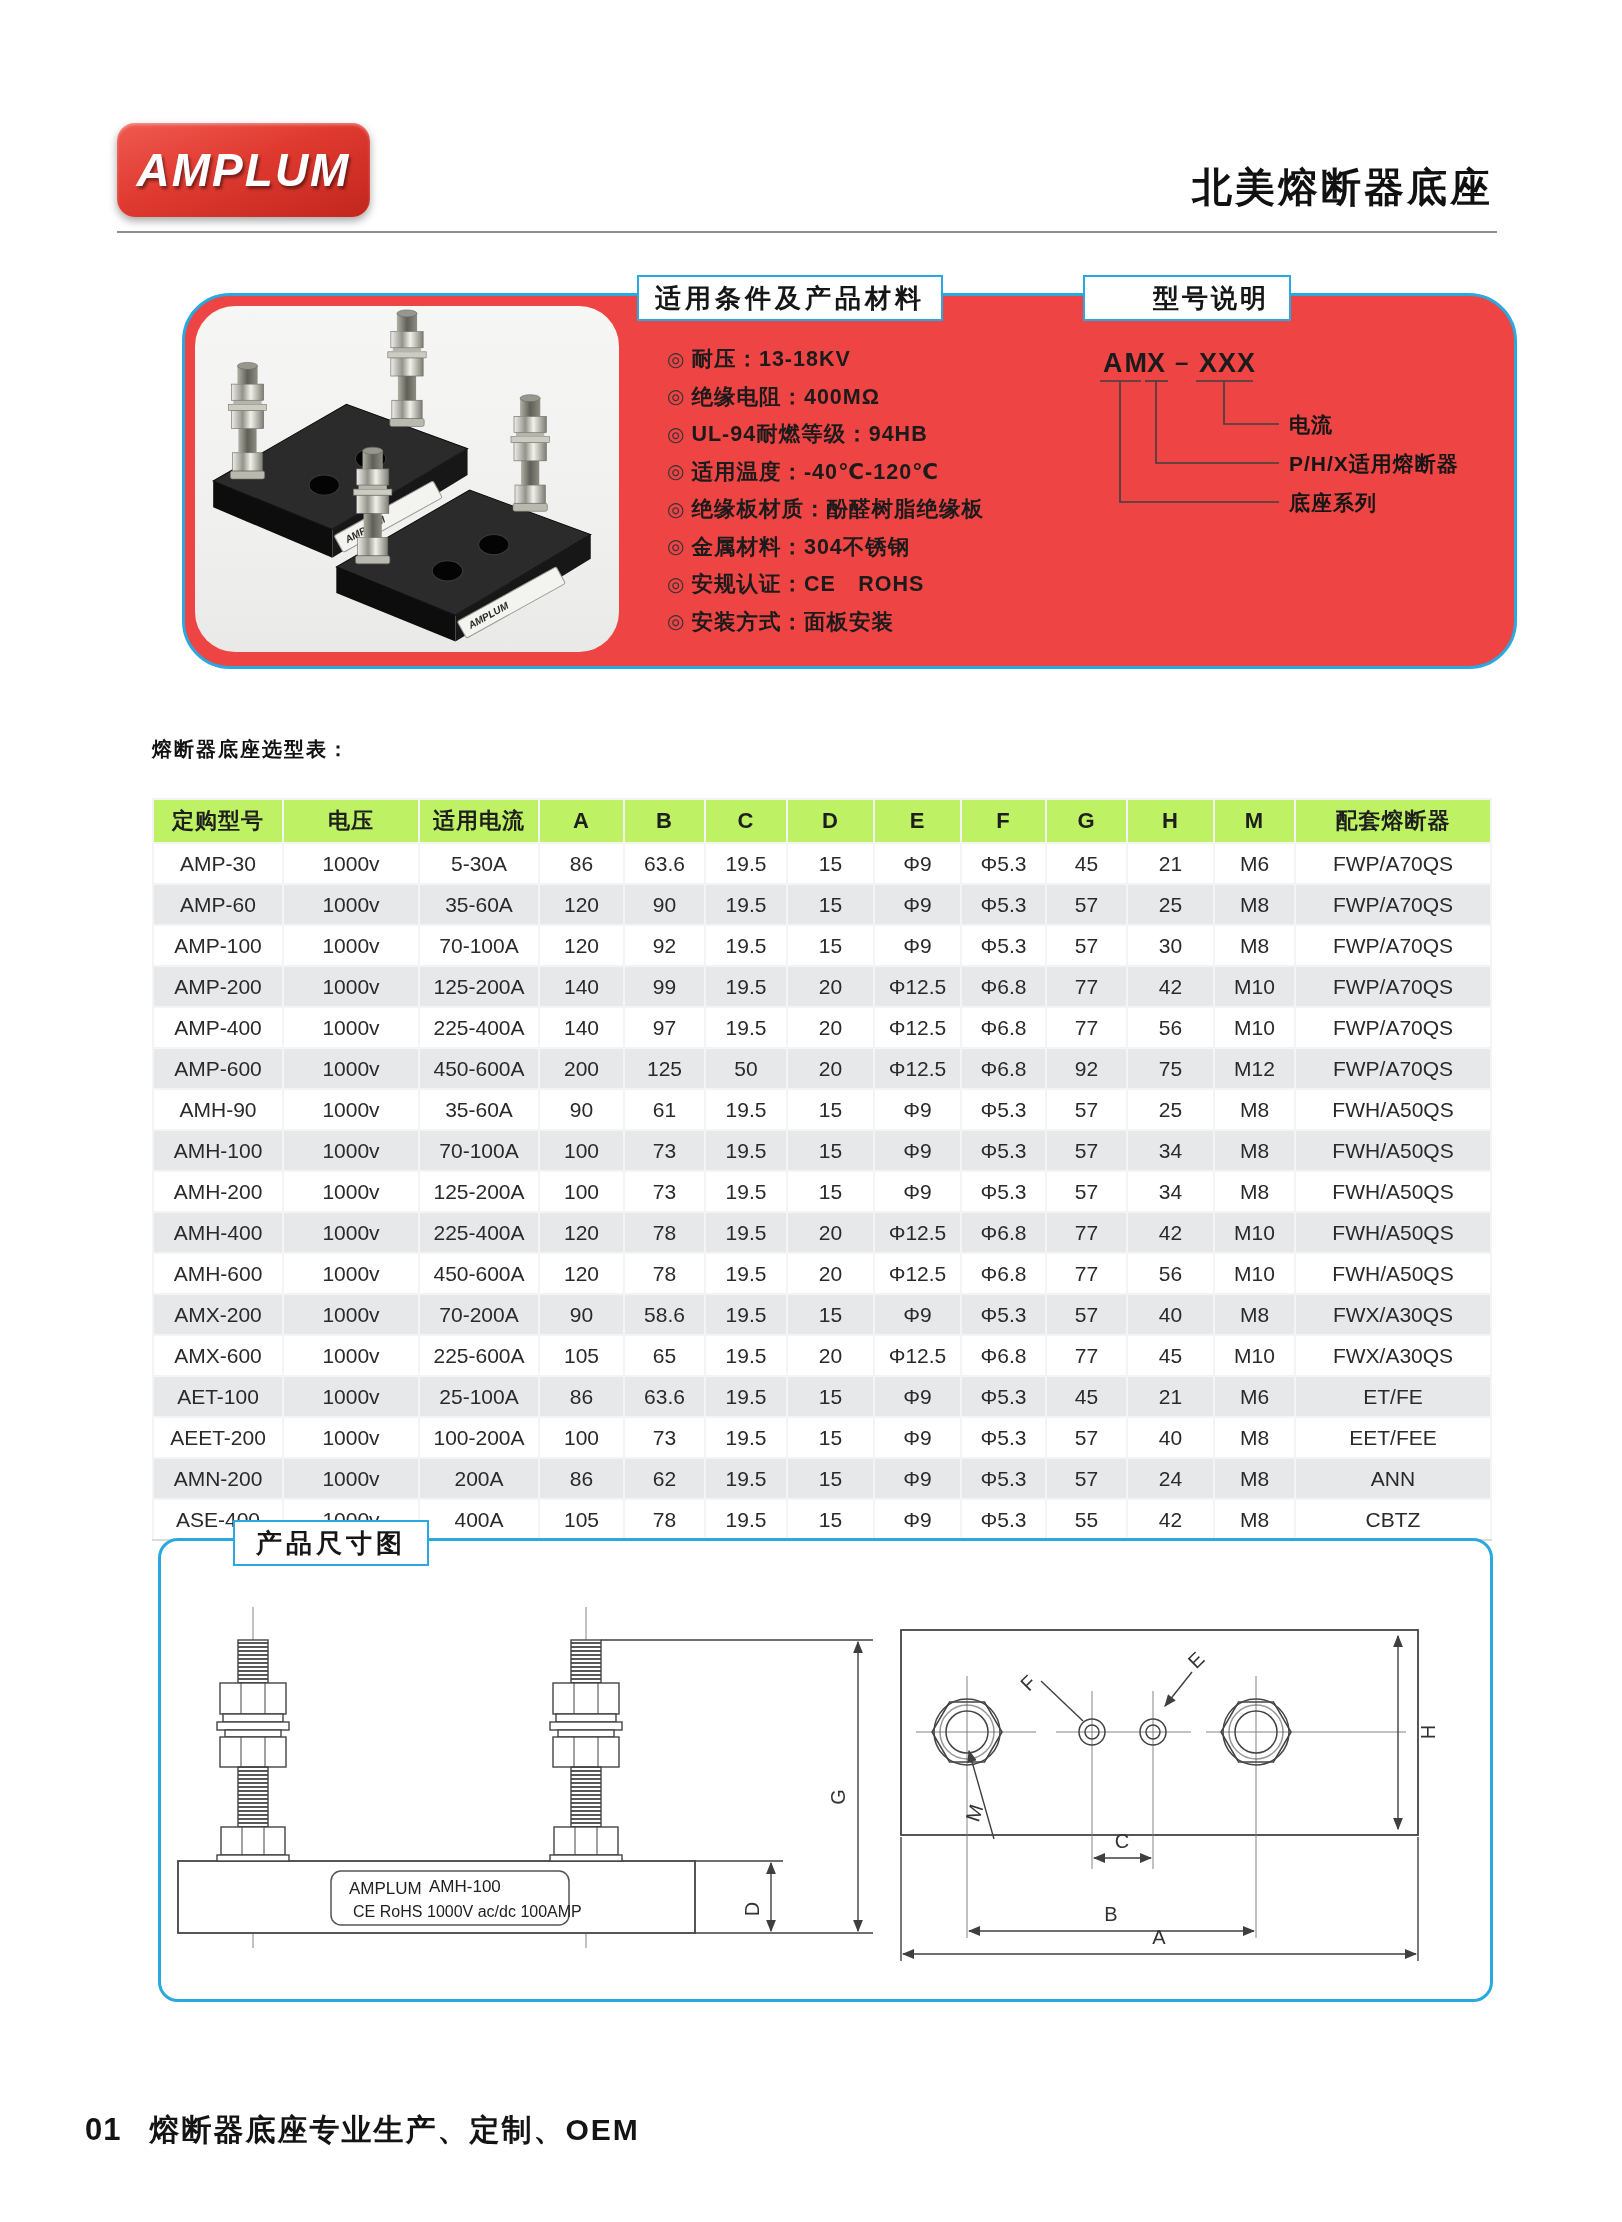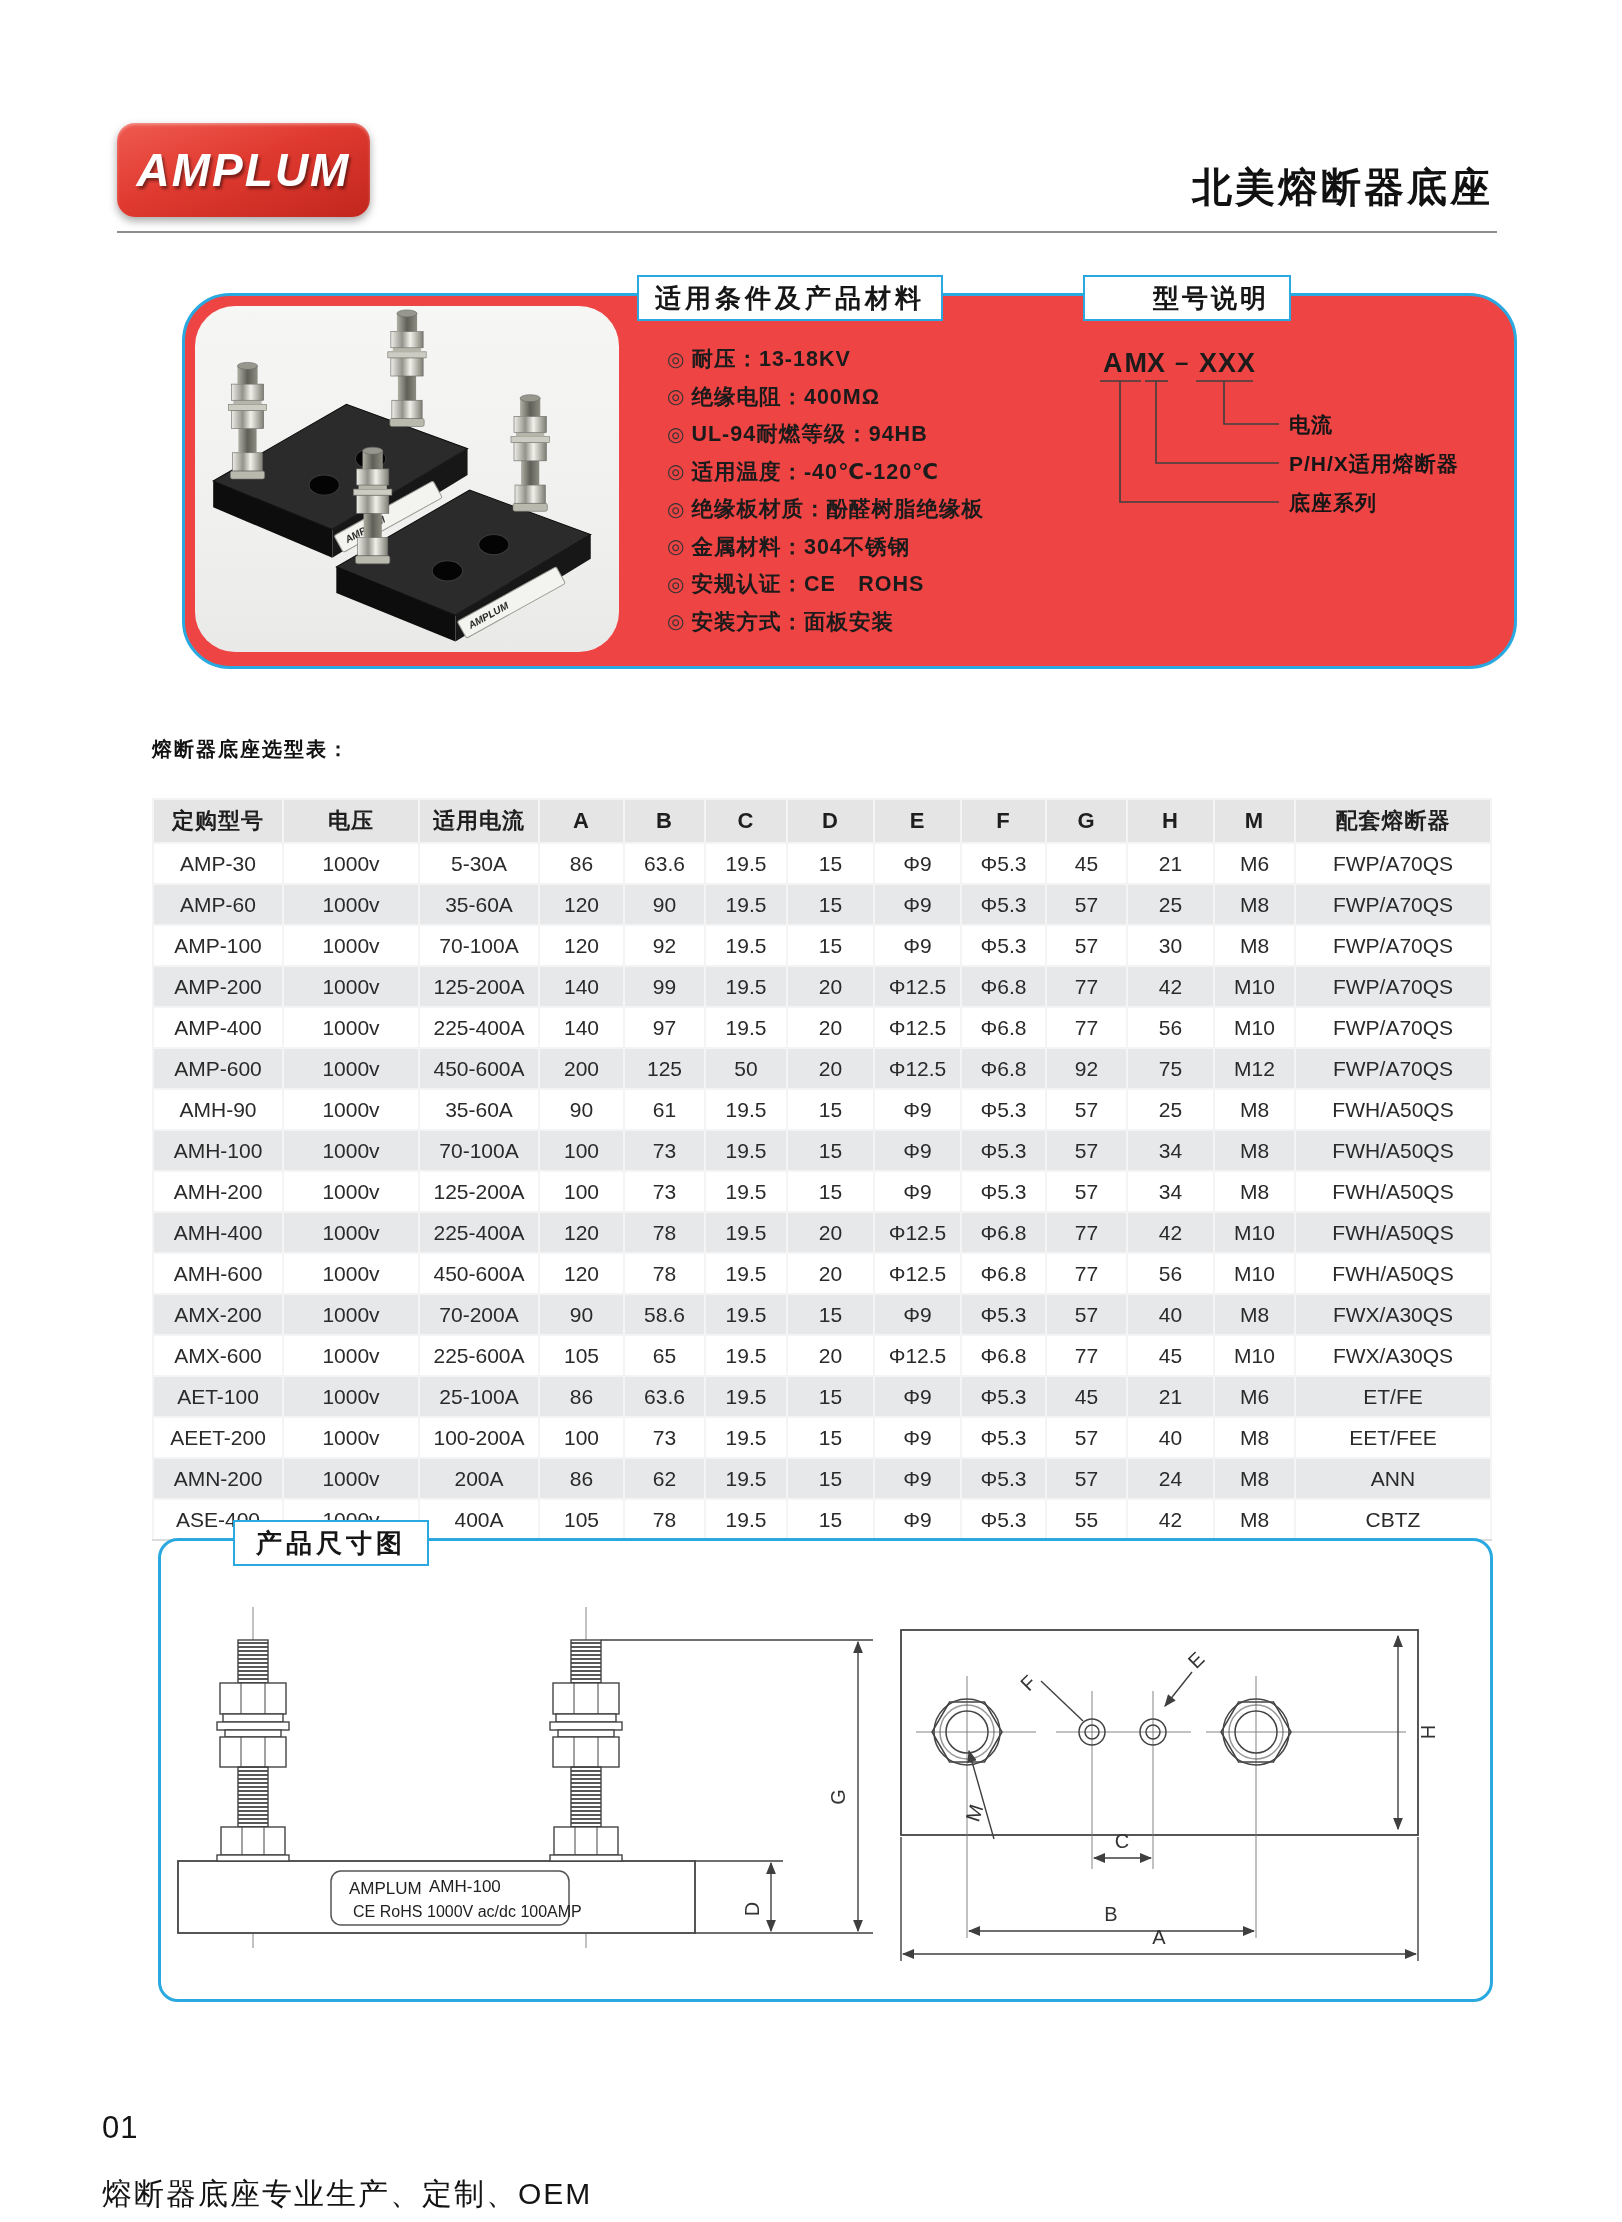--- a/index.html
+++ b/index.html
@@ -49,41 +49,41 @@
   }
   .spec-list .bullet{font-size:20px;margin-right:6px;color:#333;font-weight:400;}
   .model-diagram{position:absolute;left:898px;top:40px;}
 
   
   .table-title{position:absolute;left:152px;top:736px;font-size:20px;font-weight:bold;letter-spacing:2px;color:#111;}
   .sel-table{
     position:absolute;left:152px;top:798px;width:1338px;border-collapse:collapse;table-layout:fixed;
   }
   .sel-table th{
-    background:#e5e5e5;height:40px;font-size:22px;font-weight:bold;color:#1e1e1e;
+    background:#bef264;height:40px;font-size:22px;font-weight:bold;color:#1e1e1e;
     border:2px solid #F4F4F5;letter-spacing:1px;
   }
   .sel-table td{
     height:37px;text-align:center;vertical-align:middle;font-size:21px;color:#2a2a2a;
     border:2px solid #F4F4F5;background:#ffffff;white-space:nowrap;
   }
   .sel-table tr.gray td{background:#E7E8E9;}
   .sel-table tbody tr:last-child td{border-bottom:2px solid #dcdcdc;}
 
   
   .dims{
     position:absolute;left:158px;top:1538px;width:1329px;height:458px;
     border:3px solid #29A9DF;border-radius:20px;background:#fff;
   }
   .tag-dims{left:72px;top:-21px;width:192px;height:42px;font-size:26px;letter-spacing:4px;}
 
   
   .footer{
-    position:absolute;left:102px;top:2110px;display:flex;align-items:baseline;gap:28px;
-    font-weight:normal;color:#141414;flex-direction:column;
+    position:absolute;left:85px;top:2110px;display:flex;align-items:baseline;gap:28px;
+    font-weight:bold;color:#141414;
   }
   .footer .pageno{font-size:31px;letter-spacing:1px;}
   .footer .tagline{font-size:30px;letter-spacing:2px;}
 
   svg text{font-family:"Liberation Sans","DejaVu Sans",sans-serif;}
 </style>
 </head>
 <body>
 
 <div class="logo">

